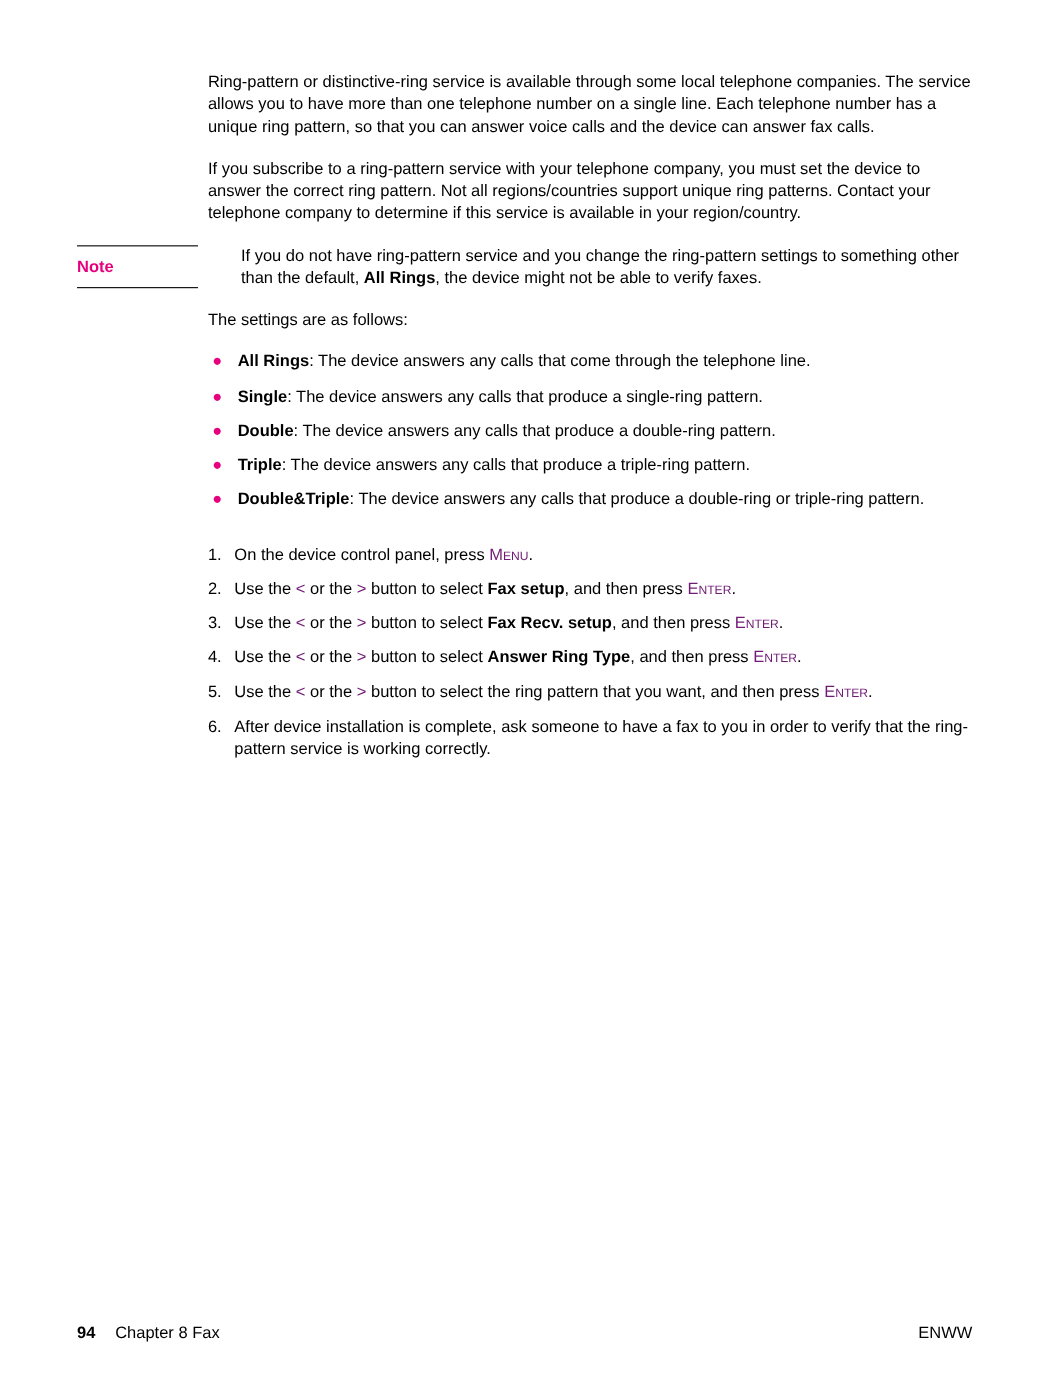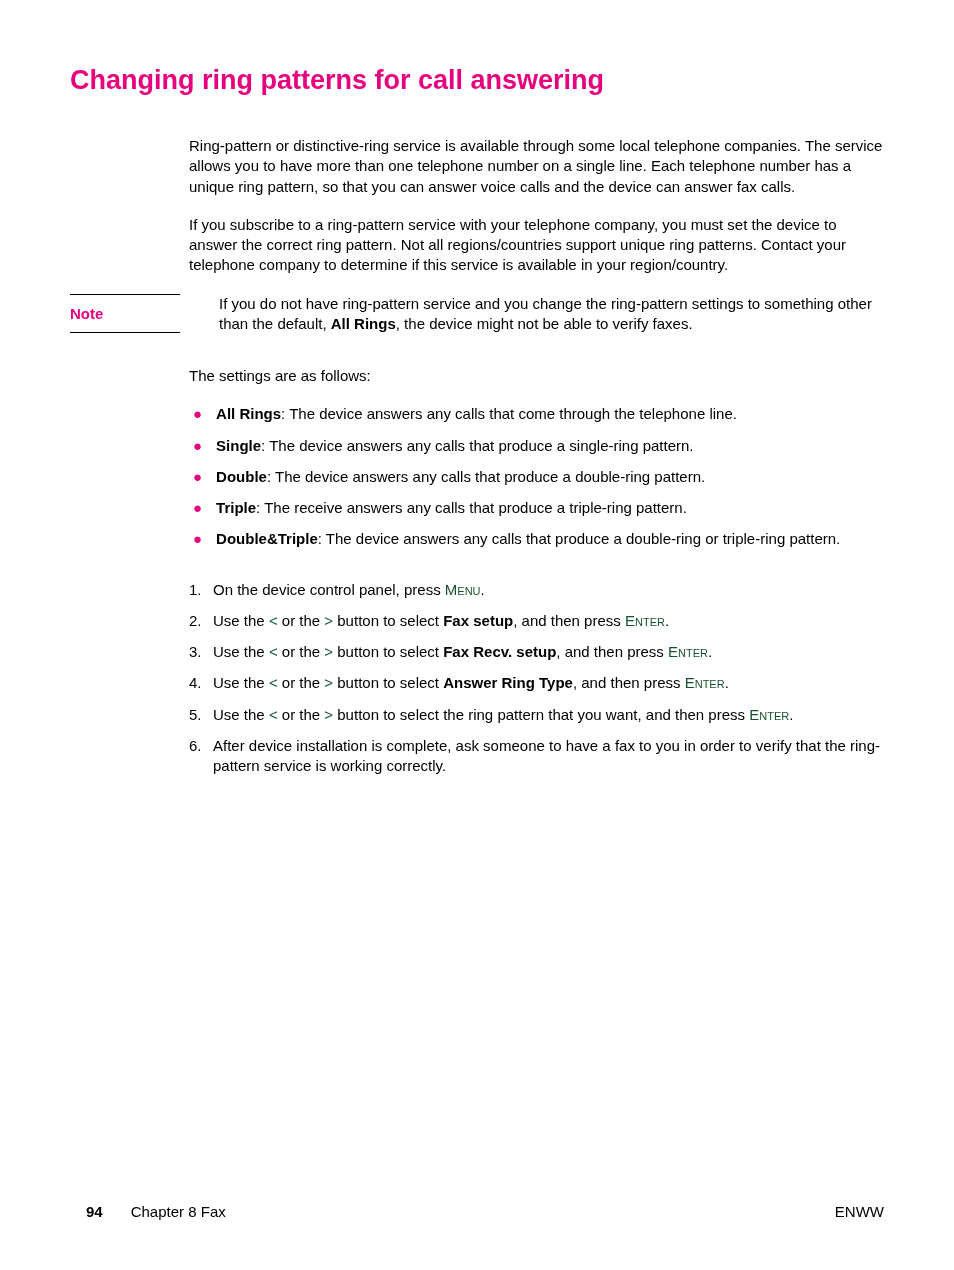--- a/index.html
+++ b/index.html
@@ -28,21 +28,21 @@
       margin-left: 119px;
     }
     .para {
       font-size: 15px;
       line-height: 1.35;
       margin-bottom: 18px;
     }
     .note-row {
       display: flex;
       align-items: flex-start;
-      margin-bottom: 32px;
+      margin-bottom: 18px;
     }
     .note-label-wrap {
       width: 149px;
       flex-shrink: 0;
     }
     .note-label {
       color: #e6007e;
       font-weight: bold;
       font-size: 15px;
       border-top: 1.5px solid #000;
@@ -100,48 +100,46 @@
     }
     .numbered-list li::before {
       content: counter(step) ".";
       width: 24px;
       flex-shrink: 0;
     }
     .num-body {
       flex: 1;
     }
     .magenta {
-      color: #14532d;
+      color: #701a75;
     }
     .smallcaps {
       font-variant: small-caps;
     }
     .footer {
       position: absolute;
       bottom: 50px;
       left: 70px;
       right: 70px;
       display: flex;
       justify-content: space-between;
       font-size: 15px;
     }
     .footer-left {
       display: flex;
-      gap: 28px;
-      margin-left: 16px;
+      gap: 18px;
     }
     .page-num {
       font-weight: bold;
     }
   </style>
 </head>
 <body>
 
 <div class="page">
-  <h1 class="main-heading">Changing ring patterns for call answering</h1>
 
   <div class="content-area">
     <p class="para">Ring-pattern or distinctive-ring service is available through some local telephone companies. The service allows you to have more than one telephone number on a single line. Each telephone number has a unique ring pattern, so that you can answer voice calls and the device can answer fax calls.</p>
     <p class="para">If you subscribe to a ring-pattern service with your telephone company, you must set the device to answer the correct ring pattern. Not all regions/countries support unique ring patterns. Contact your telephone company to determine if this service is available in your region/country.</p>
   </div>
 
   <div class="note-row">
     <div class="note-label-wrap">
       <div class="note-label">Note</div>
     </div>
@@ -161,21 +159,21 @@
       <li>
         <span class="bullet-dot">●</span>
         <span class="bullet-body"><span class="bold">Single</span><span>: The device answers any calls that produce a single-ring pattern.</span></span>
       </li>
       <li>
         <span class="bullet-dot">●</span>
         <span class="bullet-body"><span class="bold">Double</span><span>: The device answers any calls that produce a double-ring pattern.</span></span>
       </li>
       <li>
         <span class="bullet-dot">●</span>
-        <span class="bullet-body"><span class="bold">Triple</span><span>: The receive answers any calls that produce a triple-ring pattern.</span></span>
+        <span class="bullet-body"><span class="bold">Triple</span><span>: The device answers any calls that produce a triple-ring pattern.</span></span>
       </li>
       <li>
         <span class="bullet-dot">●</span>
         <span class="bullet-body"><span class="bold">Double&amp;Triple</span><span>: The device answers any calls that produce a double-ring or triple-ring pattern.</span></span>
       </li>
     </ul>
 
 
     <ol class="numbered-list">
       <li>

